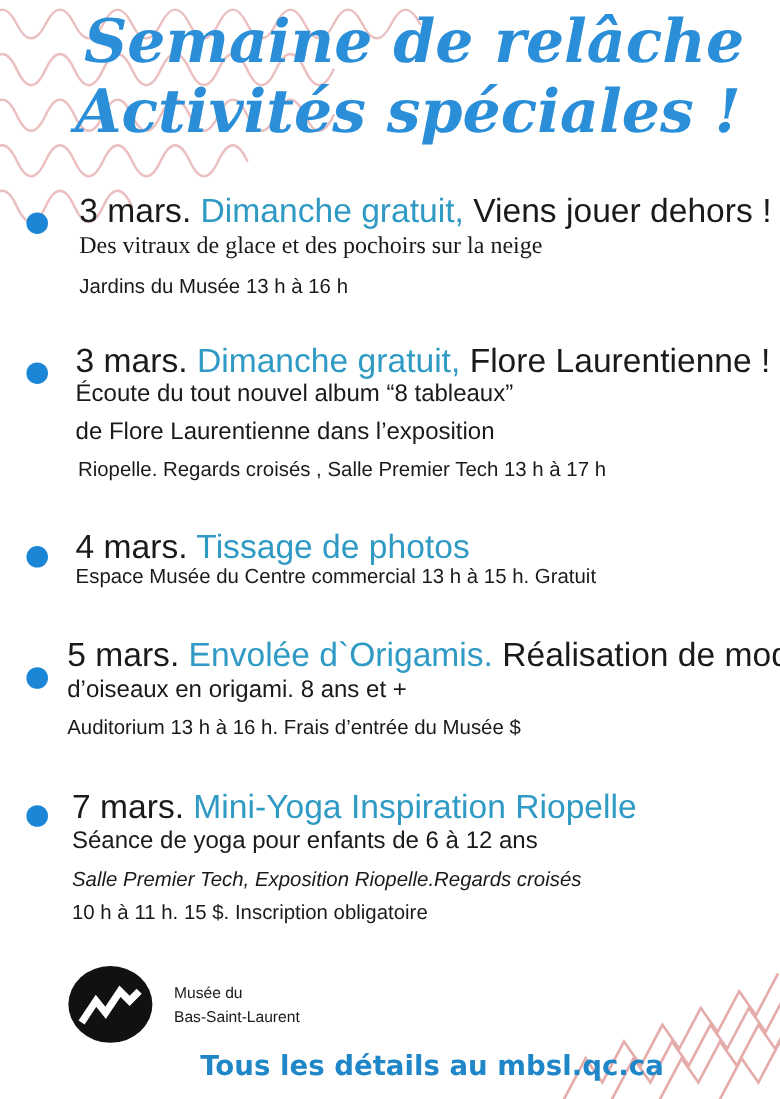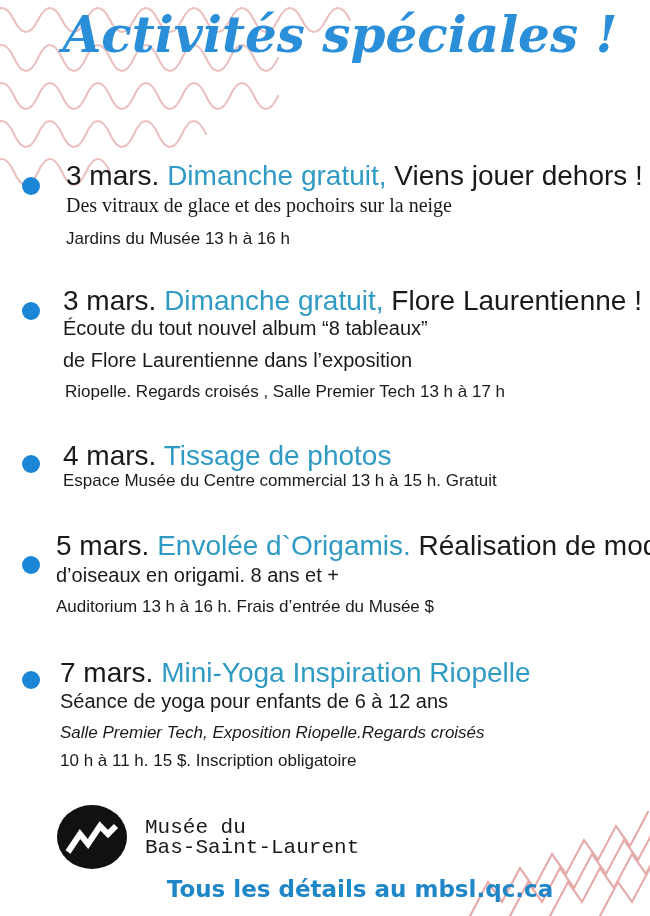--- a/index.html
+++ b/index.html
@@ -32,21 +32,21 @@
     .l-body { font-size: 20px; color: #1a1a1a; }
     .l-meta { font-size: 17px; color: #1a1a1a; }
     .hl { color: #2f9ac4; }
     .it { font-style: italic; }
 
     .logo {
       position: absolute; left: 56px; top: 804px; width: 72px; height: 66px;
     }
     .logo-text {
       position: absolute; left: 145px; top: 818px;
-      font-family: Liberation Mono, monospace; font-size: 21px; line-height: 20px; color: #1a1a1a;
+      font-family: Liberation Sans, sans-serif; font-size: 13px; line-height: 20px; color: #1a1a1a;
     }
     .footer-link {
       position: absolute; left: 0; width: 720px; top: 876px; text-align: center;
       font-family: "DejaVu Sans", sans-serif; font-weight: bold; font-size: 23px;
       color: #1f86c8; text-decoration: none;
     }
   </style>
 </head>
 <body>
 
@@ -63,20 +63,21 @@
 <svg class="waves waves-bottom" viewBox="0 0 200 221">
   <g fill="none" stroke="#e3a3a3" stroke-width="2.2" stroke-linecap="round" opacity="0.9">
     <path d="M20 221 l18 -34 l14 20 l18 -34 l14 20 l18 -34 l14 20 l18 -34 l14 20 l18 -34 l14 20 l18 -34"></path>
     <path d="M60 221 l18 -34 l14 20 l18 -34 l14 20 l18 -34 l14 20 l18 -34 l14 20 l18 -34"></path>
     <path d="M100 221 l18 -34 l14 20 l18 -34 l14 20 l18 -34 l14 20 l18 -34"></path>
     <path d="M150 221 l18 -34 l14 20 l18 -34 l14 20"></path>
   </g>
 </svg>
 
 <h1 class="title">
+  <span class="title-line l1">Semaine de relâche</span>
   <span class="title-line l2">Activités spéciales !</span>
 </h1>
 
 <div class="event" style="top:160px;">
   <span class="bullet" style="top:17px;"></span>
   <div class="line l-head" style="left:66px; top:0px;">
     <span>3 mars.</span>
     <span class="hl">Dimanche gratuit,</span>
     <span>Viens jouer dehors !</span>
   </div>

